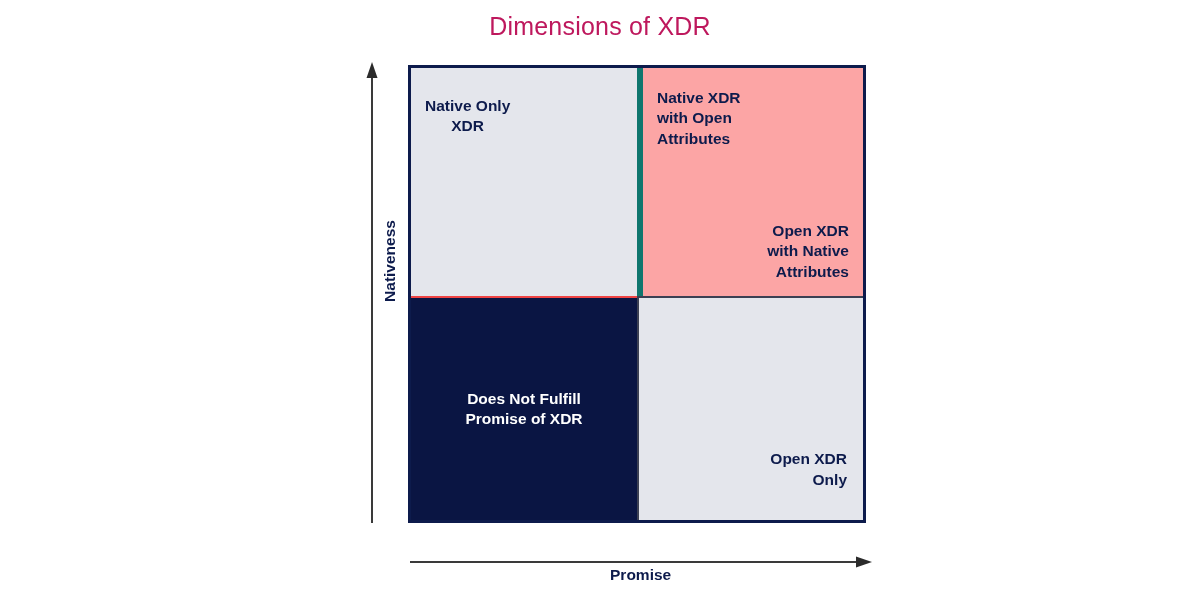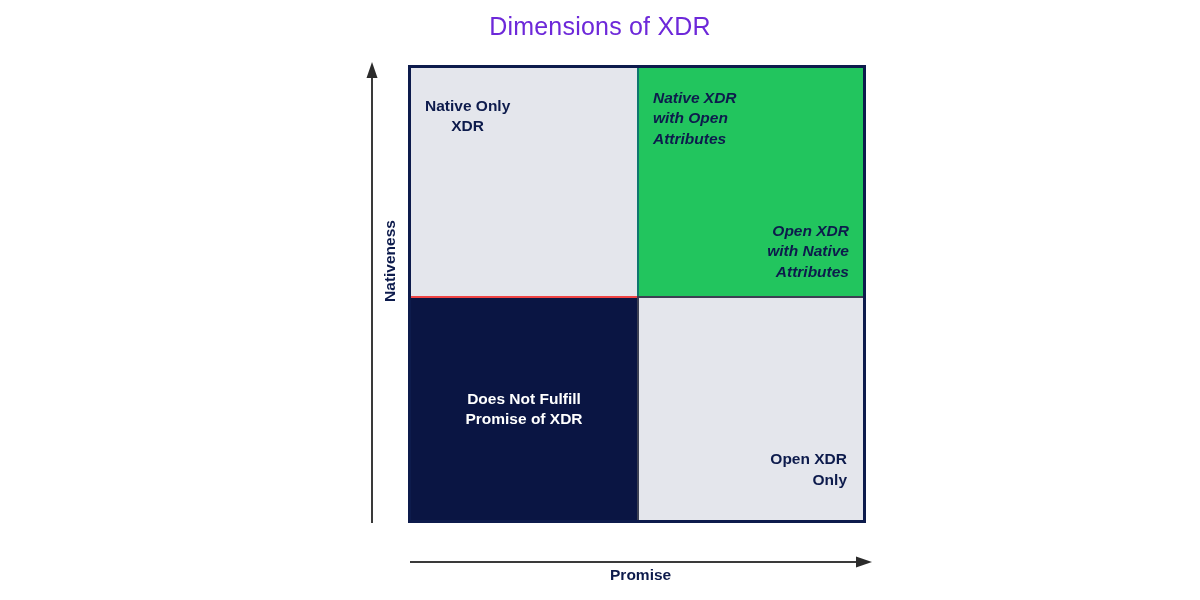--- a/index.html
+++ b/index.html
@@ -25,21 +25,21 @@
 
   
   #chart-title {
     position: absolute;
     left: 0;
     top: 12px;
     width: 1200px;
     text-align: center;
     font-size: 25px;
     font-weight: 400;
-    color: #6d28d9;
+    color: #be185d;
     letter-spacing: 0.2px;
     white-space: pre;
   }
 
   
   #matrix {
     position: absolute;
     left: 408px;
     top: 65px;
     width: 458px;
@@ -66,23 +66,22 @@
     justify-content: flex-start;
     padding: 28px 0 0 14px;
   }
 
   
   #quadrant-native-open {
     left: 226px;
     top: 0;
     width: 226px;
     height: 228px;
-    background: #22c55e;
-    border-left: 2px solid #0f766e;
-    font-style: italic;
+    background: #fca5a5;
+    border-left: 6px solid #0f766e;
   }
 
   
   #quadrant-not-fulfill {
     left: 0;
     top: 228px;
     width: 226px;
     height: 224px;
     background: #0a1543;
     align-items: center;

